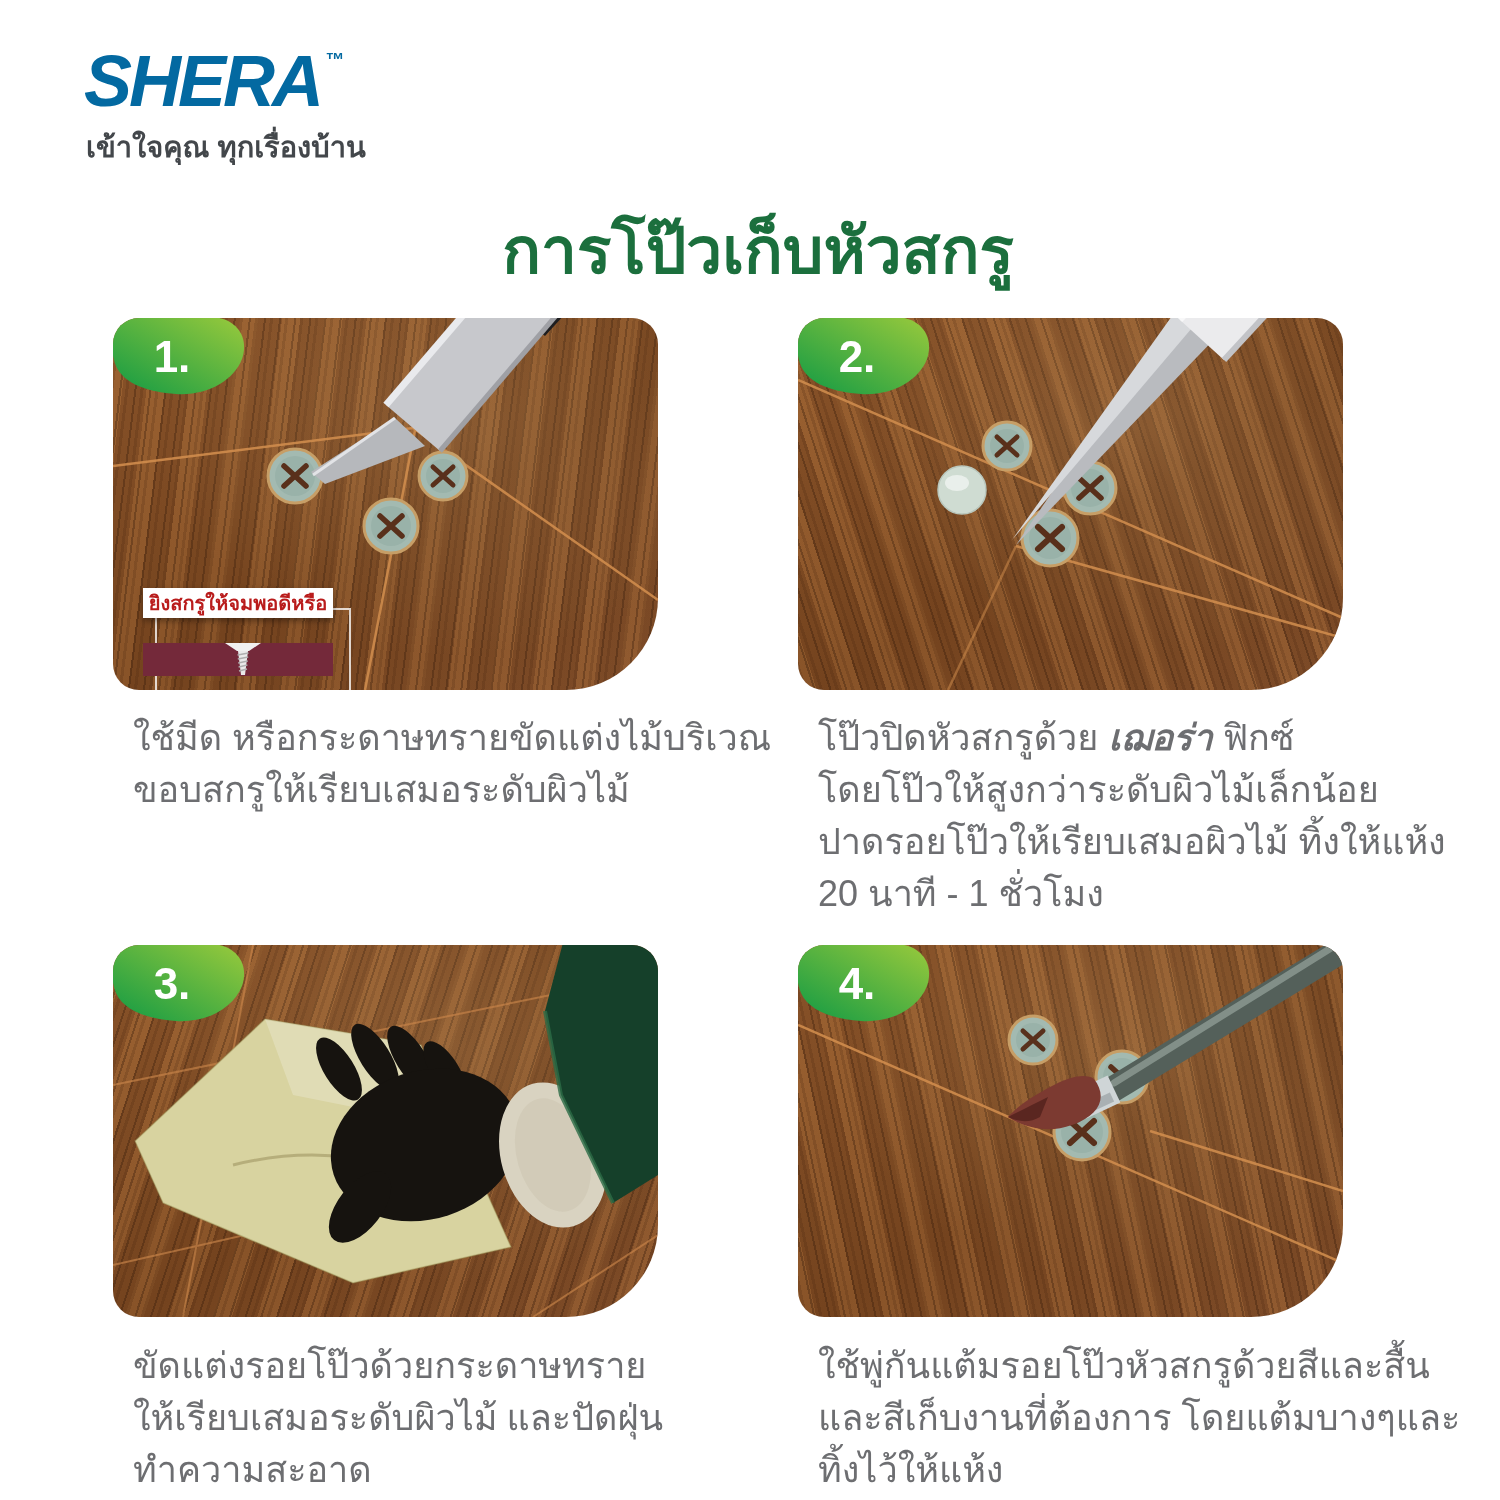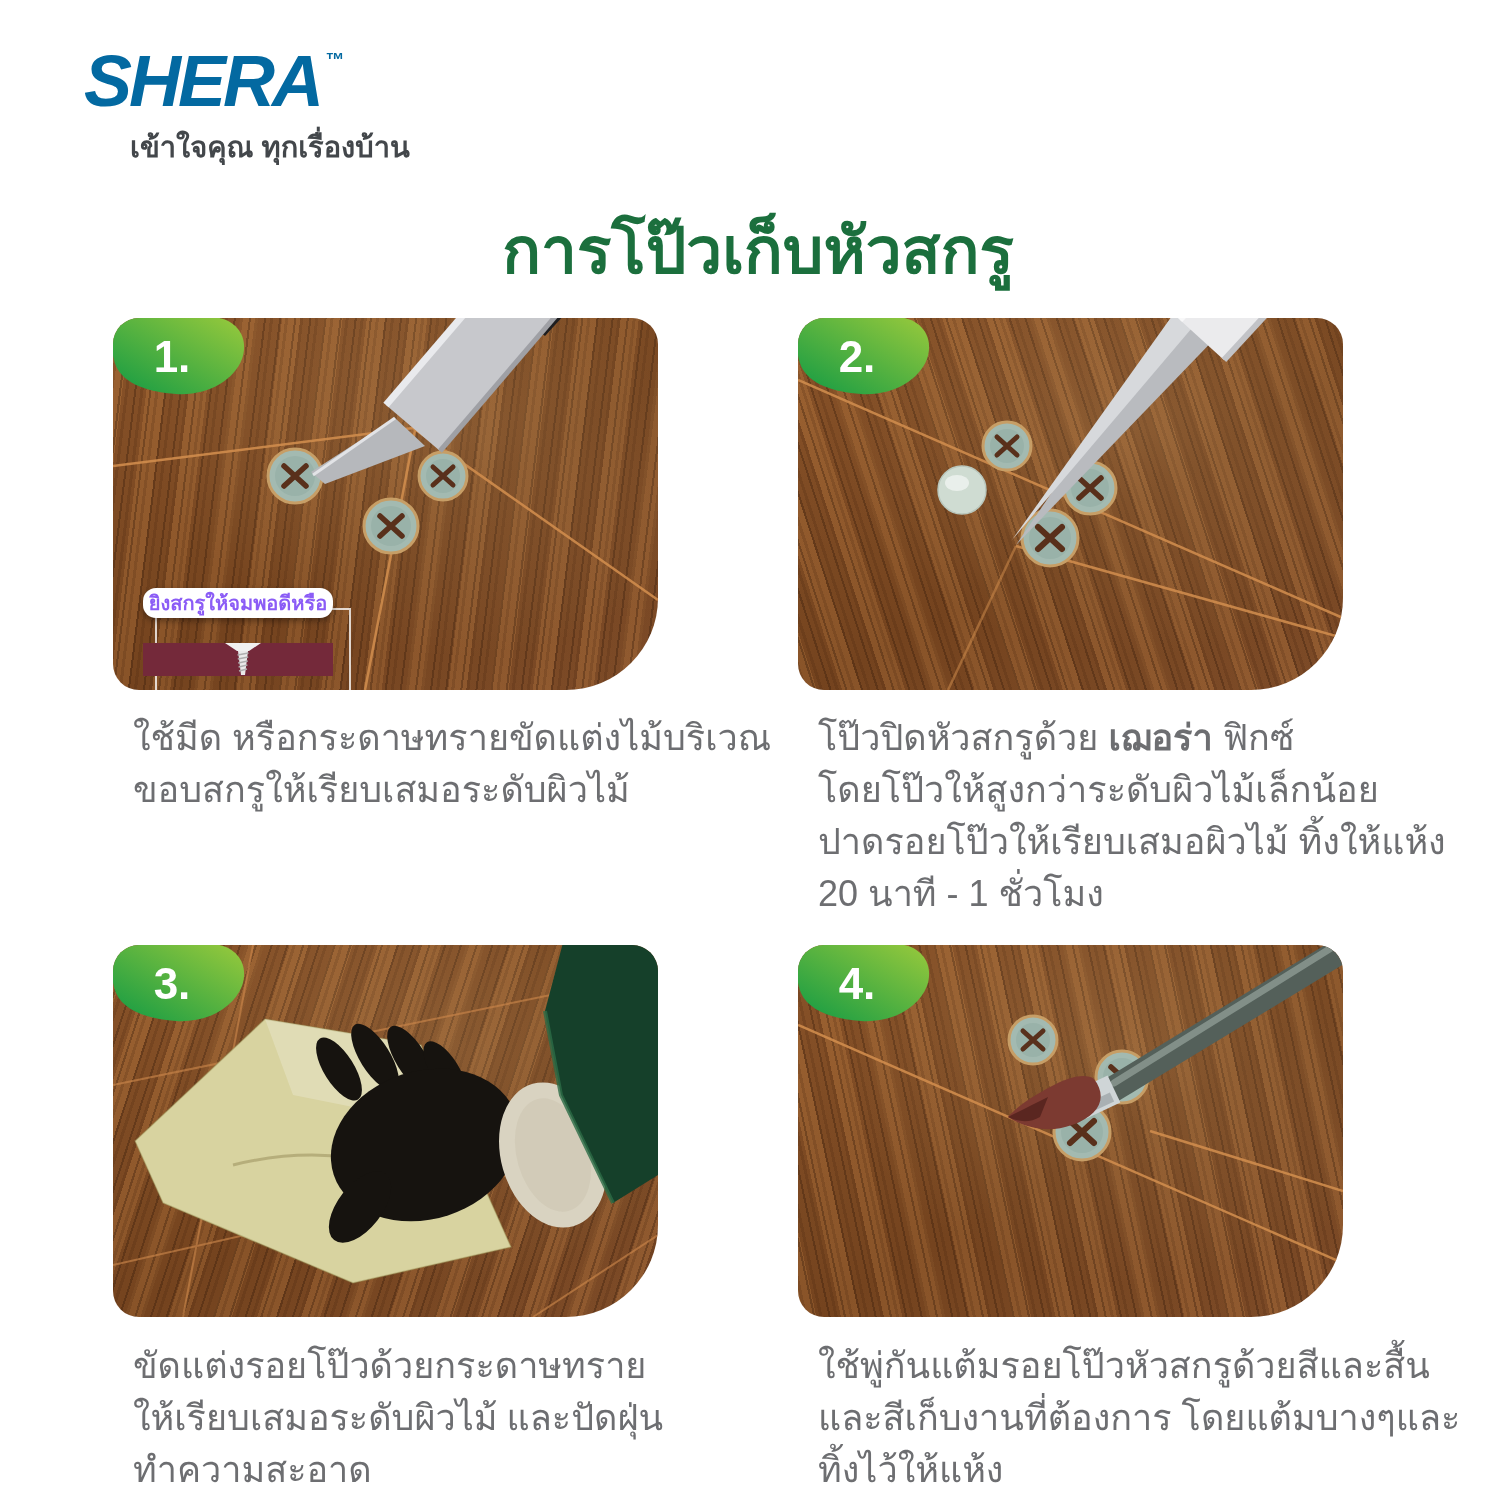--- a/index.html
+++ b/index.html
@@ -3,21 +3,21 @@
 <meta charset="utf-8">
 <style>
   html,body{margin:0;padding:0;background:#ffffff;}
   .page{position:relative;width:1500px;height:1500px;background:#ffffff;overflow:hidden;
         font-family:"Liberation Sans", sans-serif;}
 
   
   .logo{position:absolute;left:84px;top:40px;color:#0369a1;font-style:italic;font-weight:bold;
         font-size:72px;letter-spacing:-3px;white-space:nowrap;}
   .logo .tm{font-size:19px;position:relative;top:-40px;left:4px;letter-spacing:0;}
-  .tagline{position:absolute;left:86px;top:124px;font-size:29px;font-weight:600;color:#43474b;margin-left:44px;}
+  .tagline{position:absolute;left:86px;top:124px;font-size:29px;font-weight:600;color:#43474b;}
 
   
   .title{position:absolute;left:0;top:198px;width:1500px;margin:8px;text-align:center;
          font-size:64px;line-height:90px;font-weight:600;color:#1b6f3d;}
 
   
   .panel{position:absolute;width:545px;height:372px;border-radius:26px 26px 92px 26px;overflow:hidden;
     background:
       repeating-linear-gradient(var(--ga), rgba(43,20,6,0.30) 0 2px, rgba(0,0,0,0) 2px 6px,
                                 rgba(62,30,10,0.18) 6px 9px, rgba(0,0,0,0) 9px 15px),
@@ -31,31 +31,31 @@
   .panel4{left:798px;top:945px;--ga:78deg;}
   .art{position:absolute;inset:0;width:100%;height:100%;}
   .badge{position:absolute;left:-1px;top:-1px;width:136px;height:80px;}
   .badge text{font-family:"Liberation Sans", sans-serif;}
 
   
   .inset-outline{position:absolute;left:42px;top:290px;width:192px;height:80px;
                  border:2px solid rgba(255,255,255,0.78);}
   .inset-label{position:absolute;left:30px;top:270px;width:190px;background:#ffffff;
                padding:3px 0 2px 0;text-align:center;font-size:20px;line-height:25px;
-               font-weight:600;color:#8b5cf6;box-shadow:0 3px 6px rgba(0,0,0,0.35);border-radius:13px;}
+               font-weight:600;color:#b91c1c;box-shadow:0 3px 6px rgba(0,0,0,0.35);}
   .inset-band{position:absolute;left:30px;top:325px;width:190px;height:33px;background:#74293a;}
   .screw-svg{position:absolute;left:78px;top:-6px;width:44px;height:40px;}
 
   
   .caption{position:absolute;font-size:36px;line-height:52px;color:#6d6e71;font-weight:500;margin-left:20px;}
   .cap1{left:113px;top:712px;width:670px;}
   .cap2{left:798px;top:712px;width:690px;}
   .cap3{left:113px;top:1340px;width:670px;font-family:Liberation Serif, serif;}
   .cap4{left:798px;top:1340px;width:690px;}
-  .brand-em{font-weight:bold;}
+  .brand-em{font-weight:bold;font-style:italic;}
 </style>
 </head>
 <body>
 
 <div class="page">
 
   <div class="logo">
     <span>SHERA</span><span class="tm">™</span>
   </div>
   <div class="tagline">เข้าใจคุณ ทุกเรื่องบ้าน</div>

